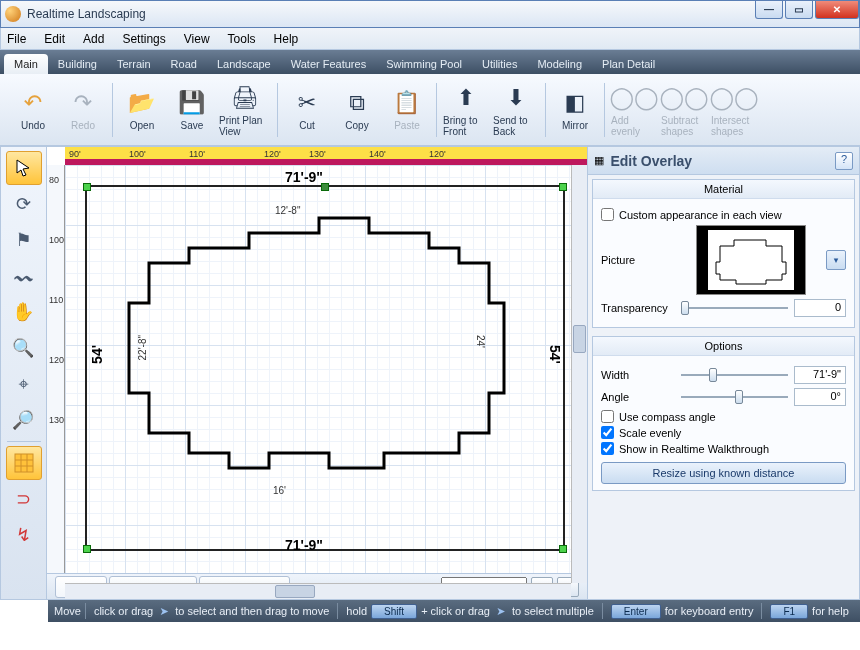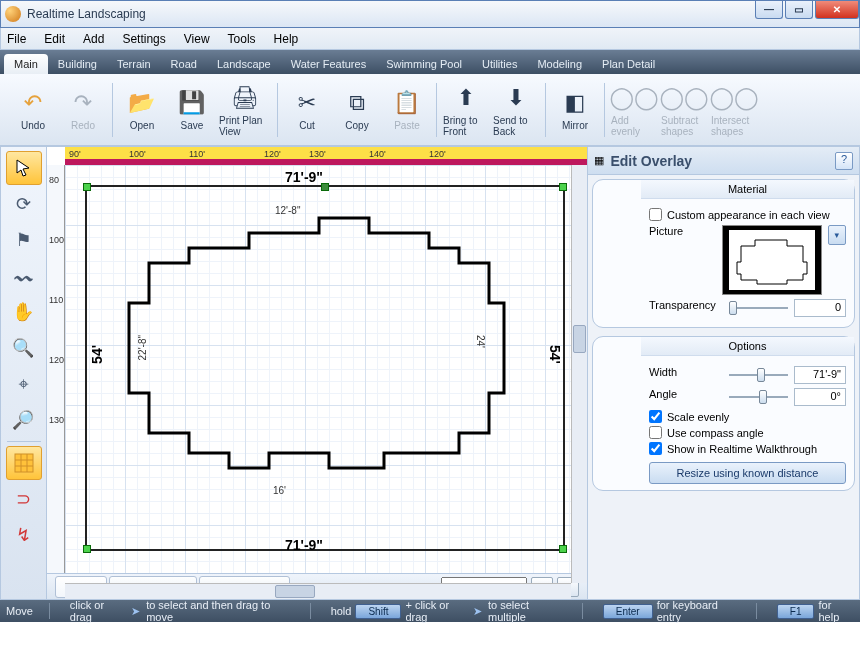--- a/index.html
+++ b/index.html
@@ -60,37 +60,37 @@
 .vtab{ padding:4px 14px; background:linear-gradient(#fdfefe,#e5ecf5); border:1px solid #b0c0d6; border-radius:3px;}
 .vtab.sel{ background:linear-gradient(#fff,#f2f6fb);}
 .layersel{ margin-left:auto; display:flex; align-items:center; gap:4px;}
 .layersel select{ font-size:11px; width:86px; height:20px;}
 .sqbtn{ width:22px; height:20px; border:1px solid #9ab; background:linear-gradient(#fff,#dce6f2); border-radius:2px; display:flex; align-items:center; justify-content:center; font-size:10px;}
 
 .sidepanel{ width:272px; background:#eef2f8; border-left:1px solid #b5c8e0; display:flex; flex-direction:column; font-size:11px;}
 .panelhdr{ height:28px; background:linear-gradient(#e4ecf6,#cedef0); display:flex; align-items:center; padding:0 6px; gap:6px; border-bottom:1px solid #b5c8e0;}
 .panelhdr .ptitle{ font-size:14px; font-weight:bold; color:#3a4f6c;}
 .helpbtn{ margin-left:auto; width:18px; height:18px; border:1px solid #7a9ac4; background:linear-gradient(#fff,#d4e4f7); border-radius:2px; font-size:11px; color:#2a5a9a; text-align:center;}
-.section{ border:1px solid #b5c8e0; margin:4px; border-radius:11px; background:#fafcff;padding-left:48px;}
+.section{ border:1px solid #b5c8e0; margin:4px; border-radius:0; background:#fafcff;}
 .sectionhdr{ text-align:center; font-size:11px; background:linear-gradient(#f4f8fe,#e2ebf6); padding:3px; border-bottom:1px solid #cfdced;}
 .sectionbody{ padding:6px 8px;}
-.row{ display:flex; align-items:flex-start; margin:4px 0; gap:6px;}
+.row{ display:flex; align-items:center; margin:4px 0; gap:6px;}
 .row label{ width:74px;}
 .slider{ flex:1; height:18px; position:relative;}
 .slidertrack{ position:absolute; left:0; right:0; top:8px; height:2px; background:#9ab;}
 .sliderthumb{ position:absolute; top:2px; width:8px; height:14px; background:linear-gradient(#fff,#cde); border:1px solid #789; border-radius:2px;}
 .valbox{ width:52px; height:18px; border:1px solid #abc; background:#fff; font-size:11px; text-align:right; padding:1px 4px;}
 .thumbpic{ width:110px; height:70px; border:1px solid #888; background:#000; display:flex; align-items:center; justify-content:center; margin:0 auto;}
 .thumbpic .inner{ width:86px; height:60px; background:#fff; position:relative;}
 .ddbtn{ width:20px; height:20px; border:1px solid #7a9ac4; background:linear-gradient(#eaf2fc,#c9dcf1); border-radius:2px; display:flex; align-items:center; justify-content:center; font-size:9px; color:#2a5a9a;}
 .widebtn{ display:block; width:100%; padding:4px; text-align:center; background:linear-gradient(#eaf2fc,#c9dcf1); border:1px solid #7a9ac4; border-radius:3px; font-size:11px; color:#1a3a6a;}
 .chk{ display:flex; align-items:center; gap:5px; margin:3px 0;}
 .chk input{ width:13px; height:13px;}
 
-.statusbar{ height:22px; background:linear-gradient(#5a6c80,#3e4f63); color:#e8eef6; font-size:11px; display:flex; align-items:center; padding:0 6px; gap:16px;}
+.statusbar{ height:22px; background:linear-gradient(#5a6c80,#3e4f63); color:#e8eef6; font-size:11px; display:flex; align-items:center; padding:0 6px; gap:4px;margin-left:48px;}
 .statusbar .seg{ display:flex; align-items:center; gap:4px; padding:0 4px;}
 .statusbar .key{ background:linear-gradient(#bcd4f0,#7aa6da); color:#0a2a4e; padding:1px 12px; border-radius:2px; font-size:10px; border:1px solid #406090;}
 .statusbar .micon{ width:14px; height:14px; display:inline-flex; align-items:center; justify-content:center; font-size:11px; color:#9dc2f0;}
 .sdiv{ width:1px; height:16px; background:#7a8ca0;}
 </style>
 </head>
 <body>
 
 <div class="titlebar">
   <div class="app-icon"></div>
@@ -320,26 +320,26 @@
           </div>
         <div class="row">
             <label>Angle</label>
           <div class="slider">
               <div class="slidertrack"></div>
               <div class="sliderthumb" style="left:50%"></div>
             </div>
           <div class="valbox">0°</div>
           </div>
         <div class="chk">
+            <input type="checkbox" style="">
+            <span>Use compass angle</span>
+          </div>
+        <div class="chk">
             <input type="checkbox" checked="" style="">
             <span>Scale evenly</span>
-          </div>
-        <div class="chk">
-            <input type="checkbox" style="">
-            <span>Use compass angle</span>
           </div>
         <div class="chk">
             <input type="checkbox" checked="" style="">
             <span>Show in Realtime Walkthrough</span>
           </div>
         <div style="height:4px"></div>
         <div class="widebtn">Resize using known distance</div>
       </div>
     </div>
   </div>

